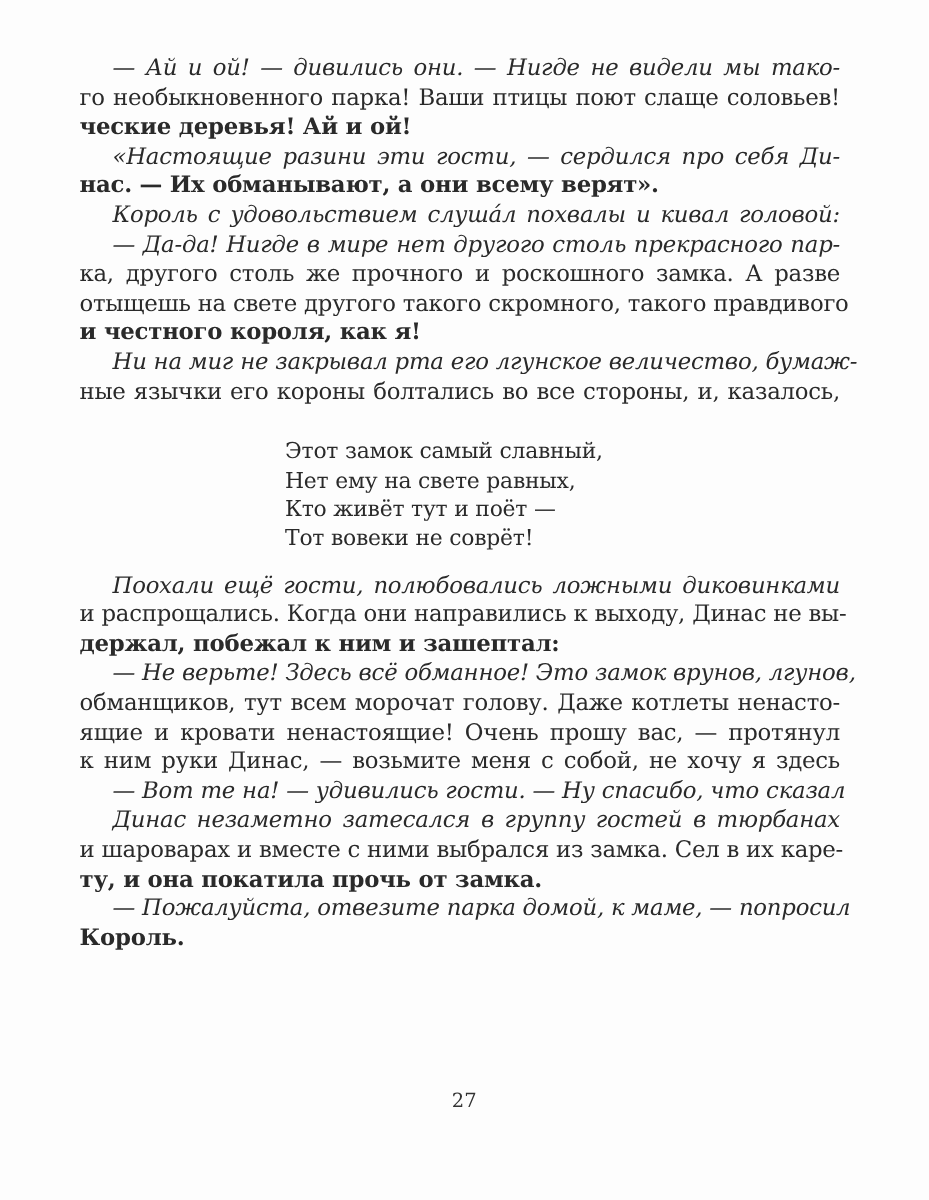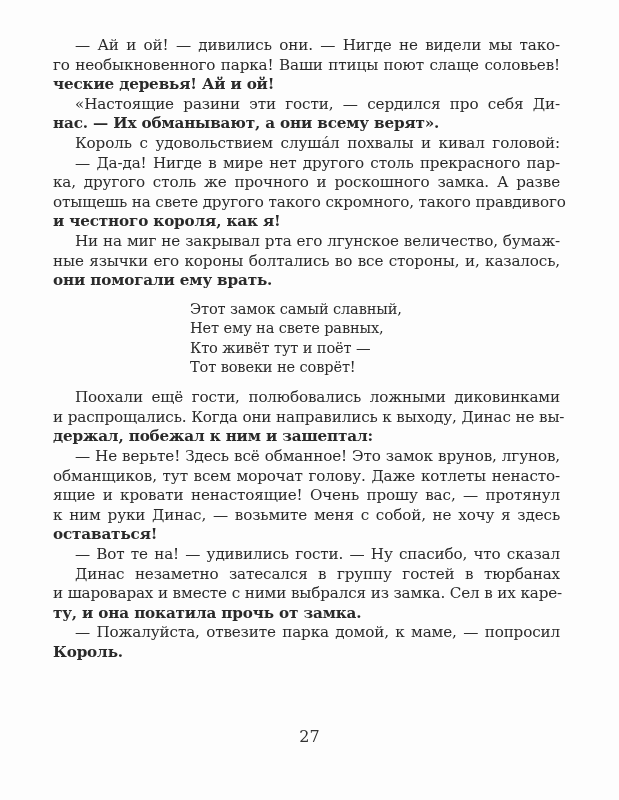--- a/index.html
+++ b/index.html
@@ -7,26 +7,26 @@
     width: 619px; height: 800px; background: #ffffff; position: relative; overflow: hidden;
     font-family: "DejaVu Serif", "Liberation Serif", serif; color: #2a2a2a;
   }
   .page { position: absolute; left: 0; top: 0; width: 619px; height: 800px; background: #fdfdfd; }
   .text-block { position: absolute; left: 53px; top: 36px; width: 507px; }
   .line {
     height: 19.6px; line-height: 19.6px; font-size: 15.2px; white-space: nowrap;
     text-align: justify; text-align-last: justify; letter-spacing: -0.15px;
   }
   .line.last { text-align-last: left; font-weight: bold; }
-  .line.indent { padding-left: 22px; }
-  .poem { padding-left: 137px; margin-top: 8px; margin-bottom: 12px; }
+  .line.indent { padding-left: 22px; font-style: italic; }
+  .poem { padding-left: 137px; margin-top: 20px; margin-bottom: 12px; }
   .poem .line { text-align-last: left; font-size: 14.6px; height: 19.4px; line-height: 19.4px; }
   .page-number {
     position: absolute; left: 0; width: 619px; top: 727px; text-align: center;
-    font-size: 16px; color: #333;
+    font-size: 13px; color: #333;
   }
 </style>
 </head>
 <body>
 
 <div class="page">
   <div class="text-block">
     <div>
       <div class="line indent">— Ай и ой! — дивились они. — Нигде не видели мы тако-</div>
       <div class="line">го необыкновенного парка! Ваши птицы поют слаще соловьев!</div>
@@ -41,41 +41,39 @@
     </div>
     <div>
       <div class="line indent">— Да-да! Нигде в мире нет другого столь прекрасного пар-</div>
       <div class="line">ка, другого столь же прочного и роскошного замка. А разве</div>
       <div class="line">отыщешь на свете другого такого скромного, такого правдивого</div>
       <div class="line last">и честного короля, как я!</div>
     </div>
     <div>
       <div class="line indent">Ни на миг не закрывал рта его лгунское величество, бумаж-</div>
       <div class="line">ные язычки его короны болтались во все стороны, и, казалось,</div>
-      <div class="line last">они помогали ему врать.</div>
     </div>
 
     <div class="poem">
       <div class="line">Этот замок самый славный,</div>
       <div class="line">Нет ему на свете равных,</div>
       <div class="line">Кто живёт тут и поёт —</div>
       <div class="line">Тот вовеки не соврёт!</div>
     </div>
 
     <div>
       <div class="line indent">Поохали ещё гости, полюбовались ложными диковинками</div>
       <div class="line">и распрощались. Когда они направились к выходу, Динас не вы-</div>
       <div class="line last">держал, побежал к ним и зашептал:</div>
     </div>
     <div>
       <div class="line indent">— Не верьте! Здесь всё обманное! Это замок врунов, лгунов,</div>
       <div class="line">обманщиков, тут всем морочат голову. Даже котлеты ненасто-</div>
       <div class="line">ящие и кровати ненастоящие! Очень прошу вас, — протянул</div>
       <div class="line">к ним руки Динас, — возьмите меня с собой, не хочу я здесь</div>
-      <div class="line last">оставаться!</div>
     </div>
     <div>
       <div class="line indent">— Вот те на! — удивились гости. — Ну спасибо, что сказал</div>
     </div>
     <div>
       <div class="line indent">Динас незаметно затесался в группу гостей в тюрбанах</div>
       <div class="line">и шароварах и вместе с ними выбрался из замка. Сел в их каре-</div>
       <div class="line last">ту, и она покатила прочь от замка.</div>
     </div>
     <div>

